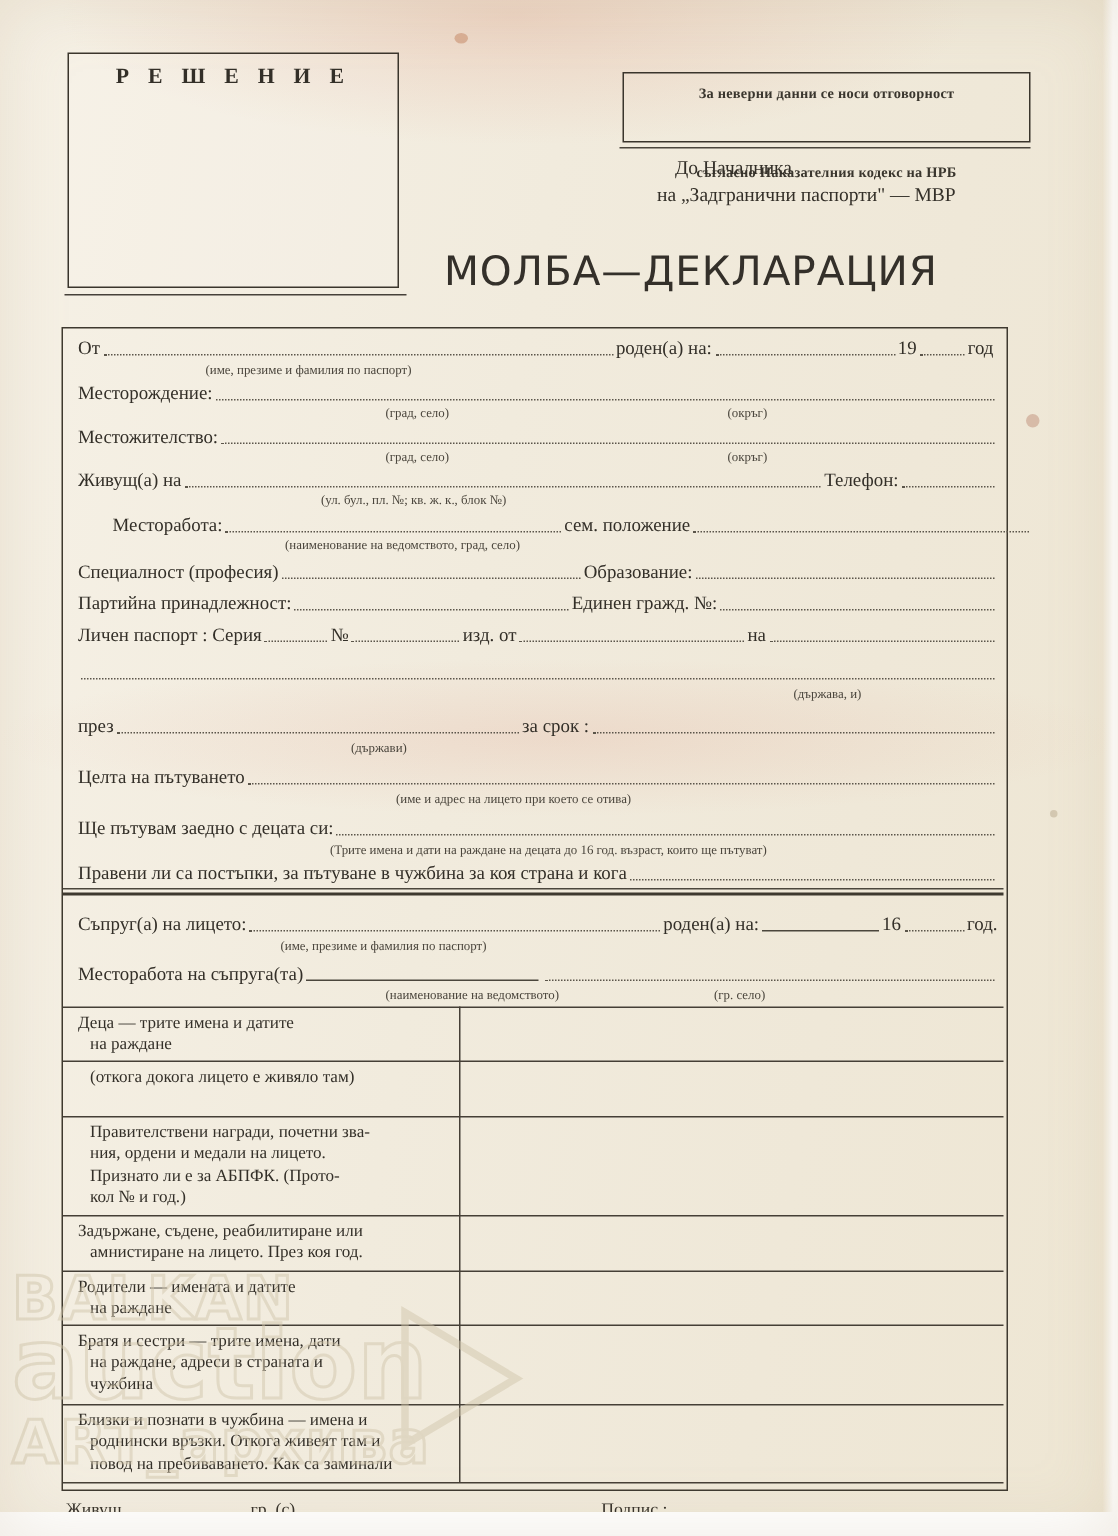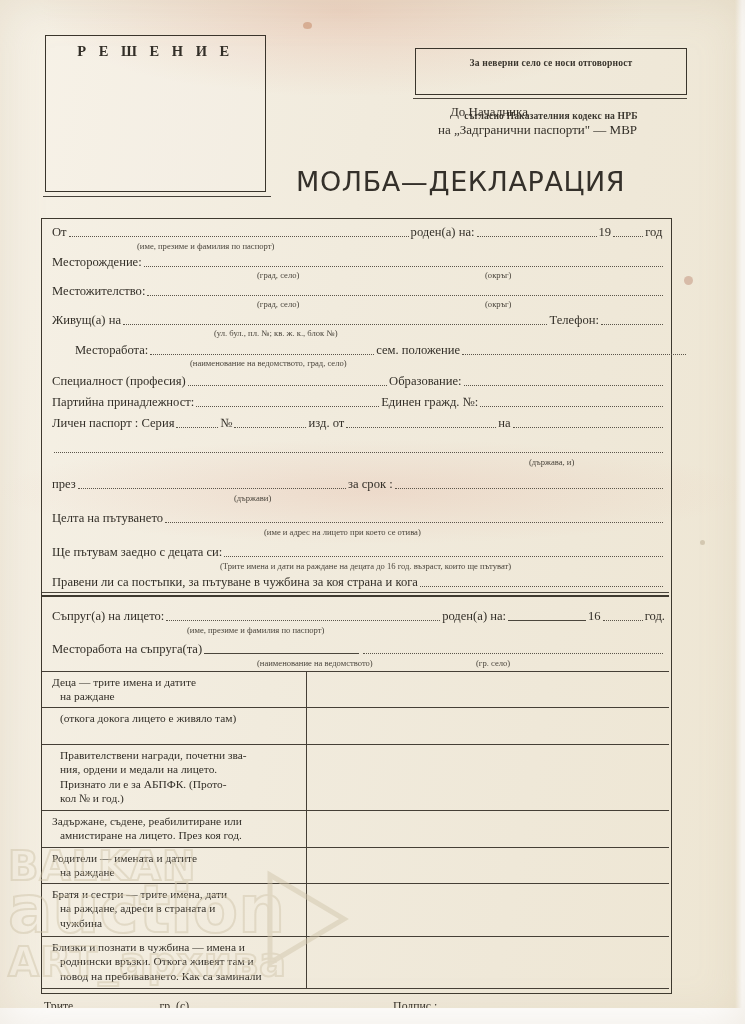--- a/index.html
+++ b/index.html
@@ -171,21 +171,21 @@
   <div class="speck" style="left:700px;top:540px;width:5px;height:5px;"></div>
 
   <div style="position:absolute;left:600px;top:28px;font-size:8px;color:rgba(90,82,70,.35);letter-spacing:1px;"></div>
 
   <div id="decision-box">
     <div class="title">Р Е Ш Е Н И Е</div>
   </div>
   <div id="decision-underline"></div>
 
   <div id="warning-box">
-    <div>За неверни село се носи отговорност</div>
+    <div>За неверни данни се носи отговорност</div>
     <div>съгласно Наказателния кодекс на НРБ</div>
   </div>
   <div id="warn-underline"></div>
 
   <div id="addressee">
     <div class="l1">До Началника</div>
     <div class="l2">на „Задгранични паспорти" — МВР</div>
   </div>
 
   <div id="main-title">МОЛБА—ДЕКЛАРАЦИЯ</div>
@@ -373,21 +373,21 @@
         </div>
         <div class="tline" style="top:769px;"></div>
 
         <div id="tcolsep" style="top:452px;height:317px;"></div>
       </div>
 
     </div>
   </div>
 
   <div id="footer">
-    <span class="lbl">Трите</span>
+    <span class="lbl">Живущ</span>
     <span class="solid" style="max-width:82px;"></span>
     <span class="lbl">гр.  (с)</span>
     <span class="dots" style="max-width:200px;"></span>
     <span class="lbl">Подпис :</span>
     <span class="dots"></span>
   </div>
 
   <div id="watermark">
     <div class="wtext" id="wm-balkan">BALKAN</div>
     <div class="wtext" id="wm-auction">auction</div>

